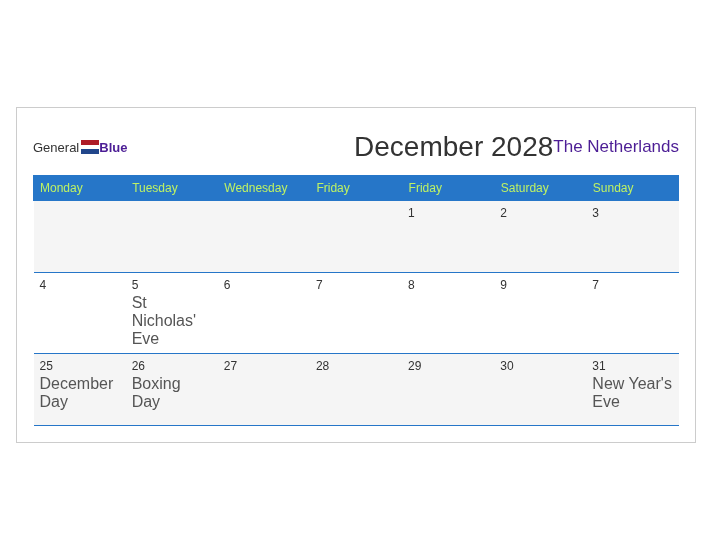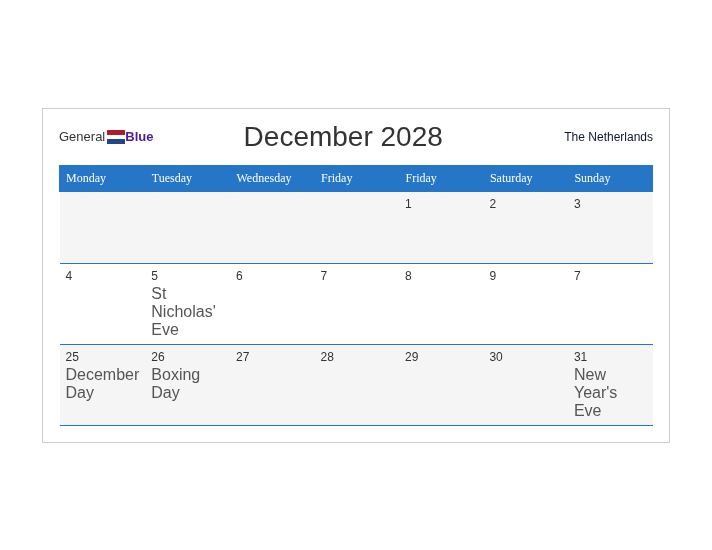--- a/index.html
+++ b/index.html
@@ -6,24 +6,24 @@
     body {
       font-family: Arial, sans-serif;
       background: #fff;
       width: 712px;
       height: 550px;
       display: flex;
       align-items: center;
       justify-content: center;
     }
     .calendar-container {
-      width: 628px;
+      width: 680px;
       background: #fff;
       border: 1px solid #ccc;
-      padding: 12px 16px 16px 16px;
+      padding: 23px 16px 16px 16px;
     }
     .calendar-header {
       display: flex;
       align-items: center;
       justify-content: space-between;
       margin-bottom: 12px;
     }
     .logo {
       display: flex;
       align-items: center;
@@ -41,42 +41,41 @@
     }
     .logo-flag {
       width: 18px;
       height: 14px;
       margin-left: 2px;
     }
     .calendar-title {
       font-size: 28px;
       font-weight: normal;
       color: #333;
-      text-align: center;
+      text-align: right;
       flex: 1;
     }
     .calendar-country {
-      font-size: 12px;
-      color: #0f172a;
+      font-size: 17px;
+      color: #4c1d95;
       text-align: right;
       min-width: 120px;
     }
     .calendar-grid {
       width: 100%;
       border-collapse: collapse;
     }
     .calendar-grid thead tr th {
       background: #2676c8;
-      color: #ffffff;
+      color: #bef264;
       font-size: 12px;
       font-weight: normal;
       padding: 5px 6px;
       text-align: left;
       border: 1px solid #2676c8;
-      font-family: Liberation Serif, serif;
     }
     .calendar-grid tbody tr {
       border-bottom: 1px solid #2676c8;
     }
     .calendar-grid tbody tr td {
       width: calc(100% / 7);
       height: 72px;
       vertical-align: top;
       padding: 5px 6px;
       border-right: none;

